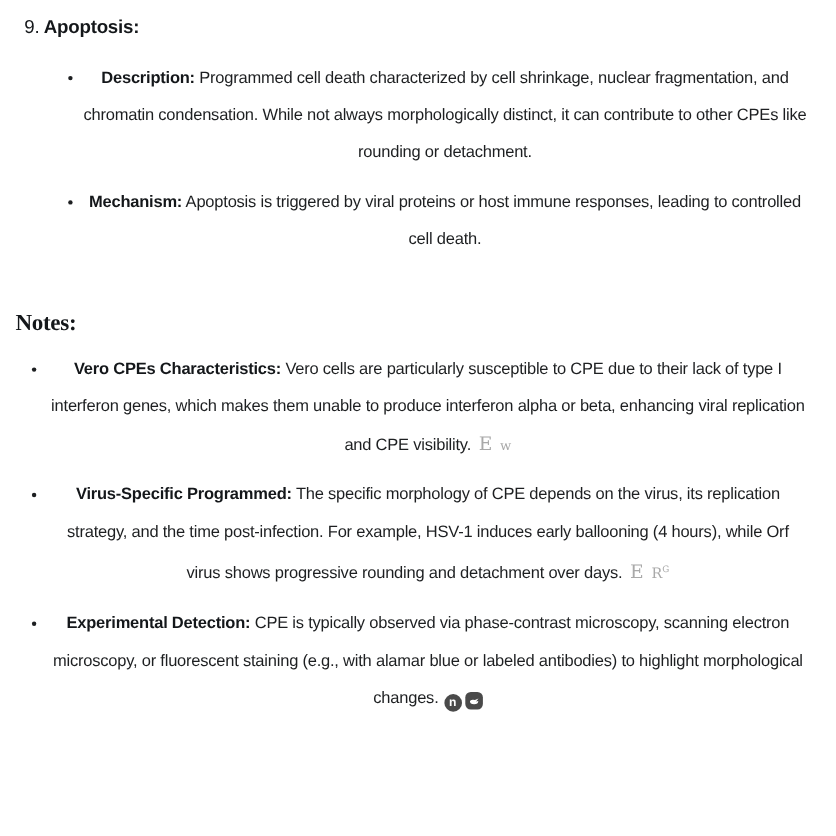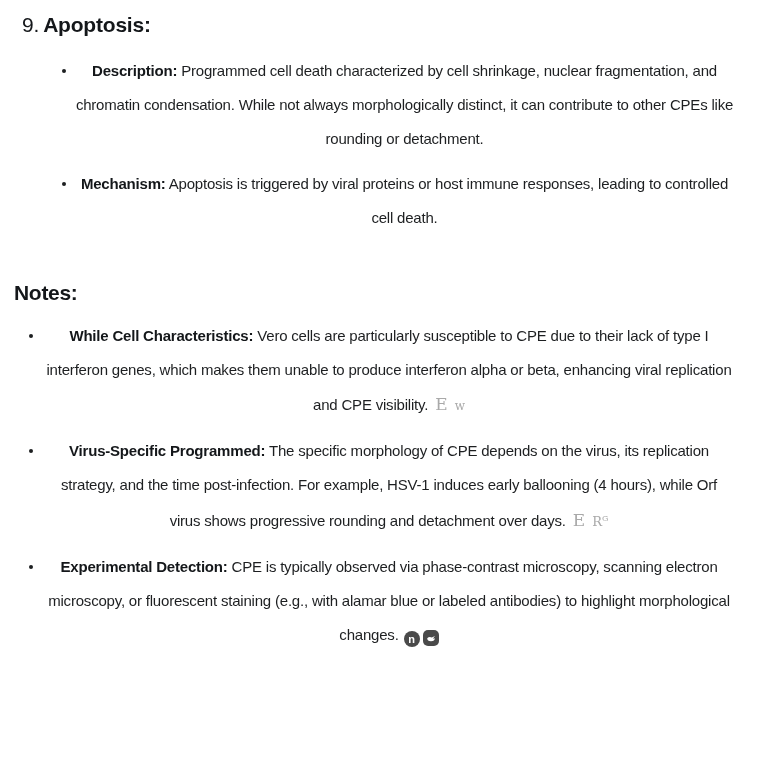--- a/index.html
+++ b/index.html
@@ -17,21 +17,21 @@
     color: var(--text-color);
     font-family: "Liberation Sans", sans-serif;
     font-size: 15px;
     letter-spacing: -0.2px;
   }
   .doc { padding: 8px 26px 24px 14px; }
 
   
   .item-heading {
     margin: 4px 0 16px 8px;
-    font-size: 21px;
+    font-size: 17px;
     line-height: 26px;
     color: var(--heading-color);
   }
   .item-heading .num { font-weight: 400; margin-right: 4px; }
   .b { font-weight: 700; color: var(--heading-color); }
 
   
   ul { list-style: none; margin: 0; padding: 0; text-align: center; }
   li { position: relative; line-height: 34px; margin-bottom: 11px; }
   li:last-child { margin-bottom: 0; }
@@ -47,20 +47,21 @@
   }
 
   
   .notes-heading {
     margin: 44px 0 12px 0;
     font-size: 21px;
     line-height: 28px;
     font-weight: 700;
     color: var(--heading-color);
     letter-spacing: -0.3px;
+    font-family: Liberation Serif, serif;
   }
 
   
   .cite {
     font-family: "DejaVu Serif", serif;
     color: var(--cite-color);
     margin-left: 7px;
     cursor: pointer;
     letter-spacing: 0;
   }
@@ -100,21 +101,21 @@
     <li>
       <span class="b">Mechanism:</span>
       <span>Apoptosis is triggered by viral proteins or host immune responses, leading to controlled cell death.</span>
     </li>
   </ul>
 
   <div class="notes-heading">Notes:</div>
 
   <ul class="notes-list">
     <li>
-      <span class="b">While Cell Characteristics:</span>
+      <span class="b">Vero CPEs Characteristics:</span>
       <span>Vero cells are particularly susceptible to CPE due to their lack of type I interferon genes, which makes them unable to produce interferon alpha or beta, enhancing viral replication and CPE visibility.</span><span class="cite cite-lg">E</span><span class="cite cite-sm">w</span>
     </li>
     <li>
       <span class="b">Virus-Specific Programmed:</span>
       <span>The specific morphology of CPE depends on the virus, its replication strategy, and the time post-infection. For example, HSV-1 induces early ballooning (4 hours), while Orf virus shows progressive rounding and detachment over days.</span><span class="cite cite-lg">E</span><span class="cite cite-rg"><span>R</span><sup>G</sup></span>
     </li>
     <li>
       <span class="b">Experimental Detection:</span>
       <span>CPE is typically observed via phase-contrast microscopy, scanning electron microscopy, or fluorescent staining (e.g., with alamar blue or labeled antibodies) to highlight morphological changes.</span><span class="badge badge-circle">n</span><span class="badge badge-square">
           <svg width="10" height="10" viewBox="0 0 10 10">

